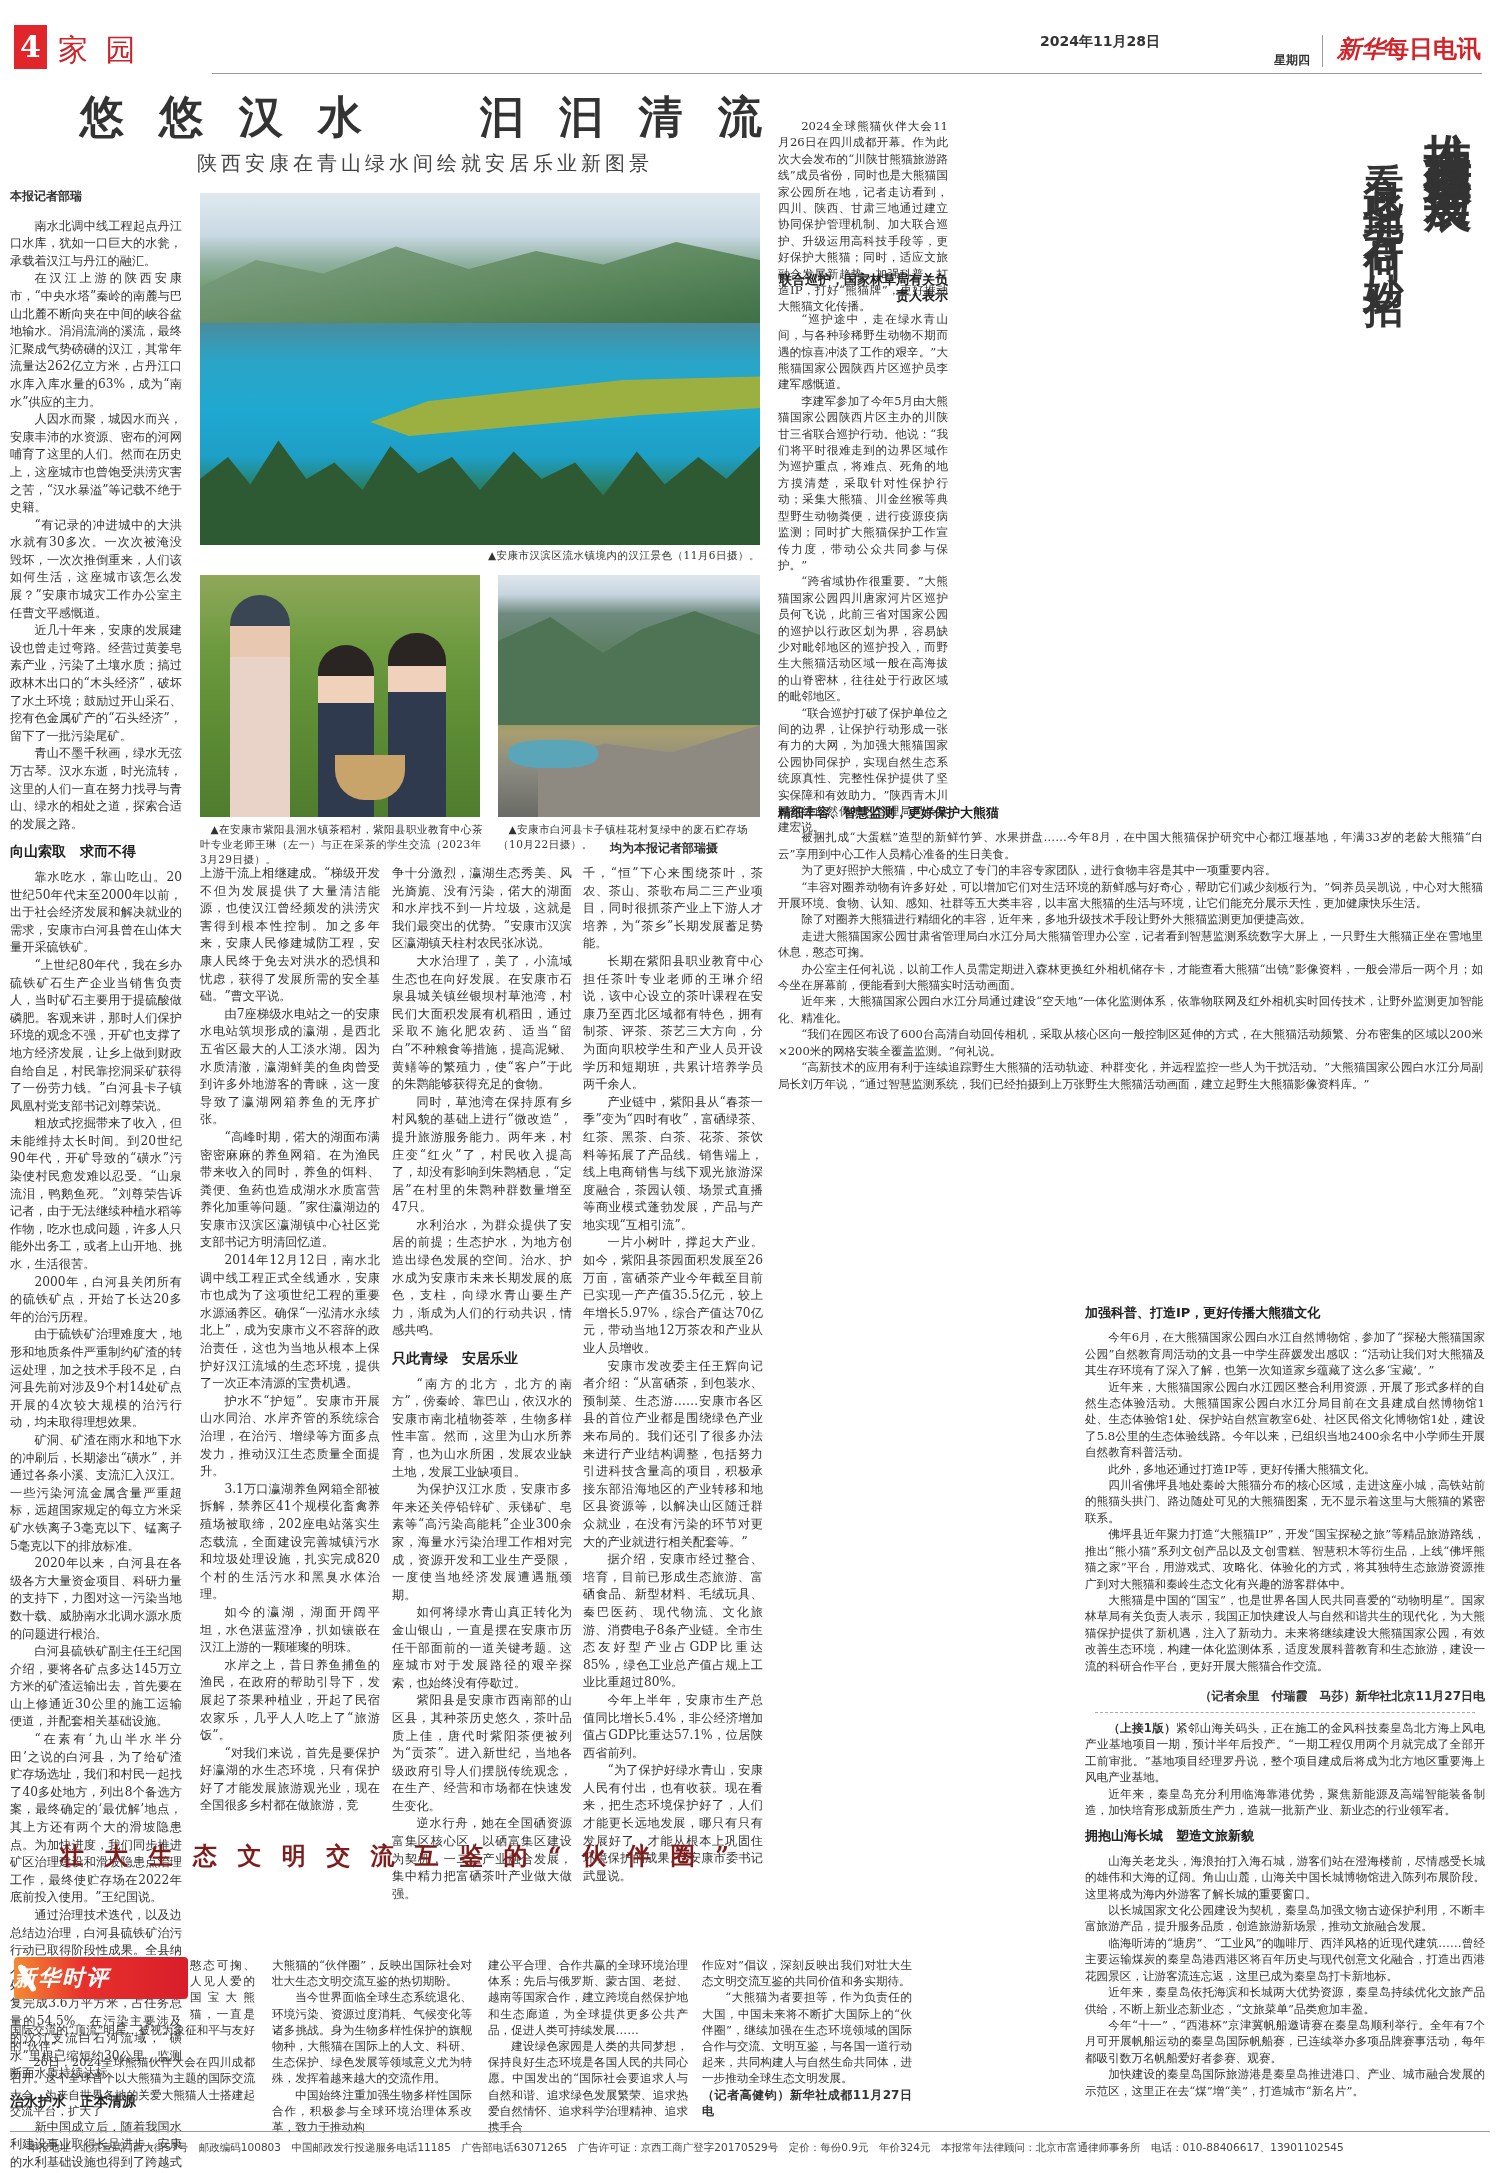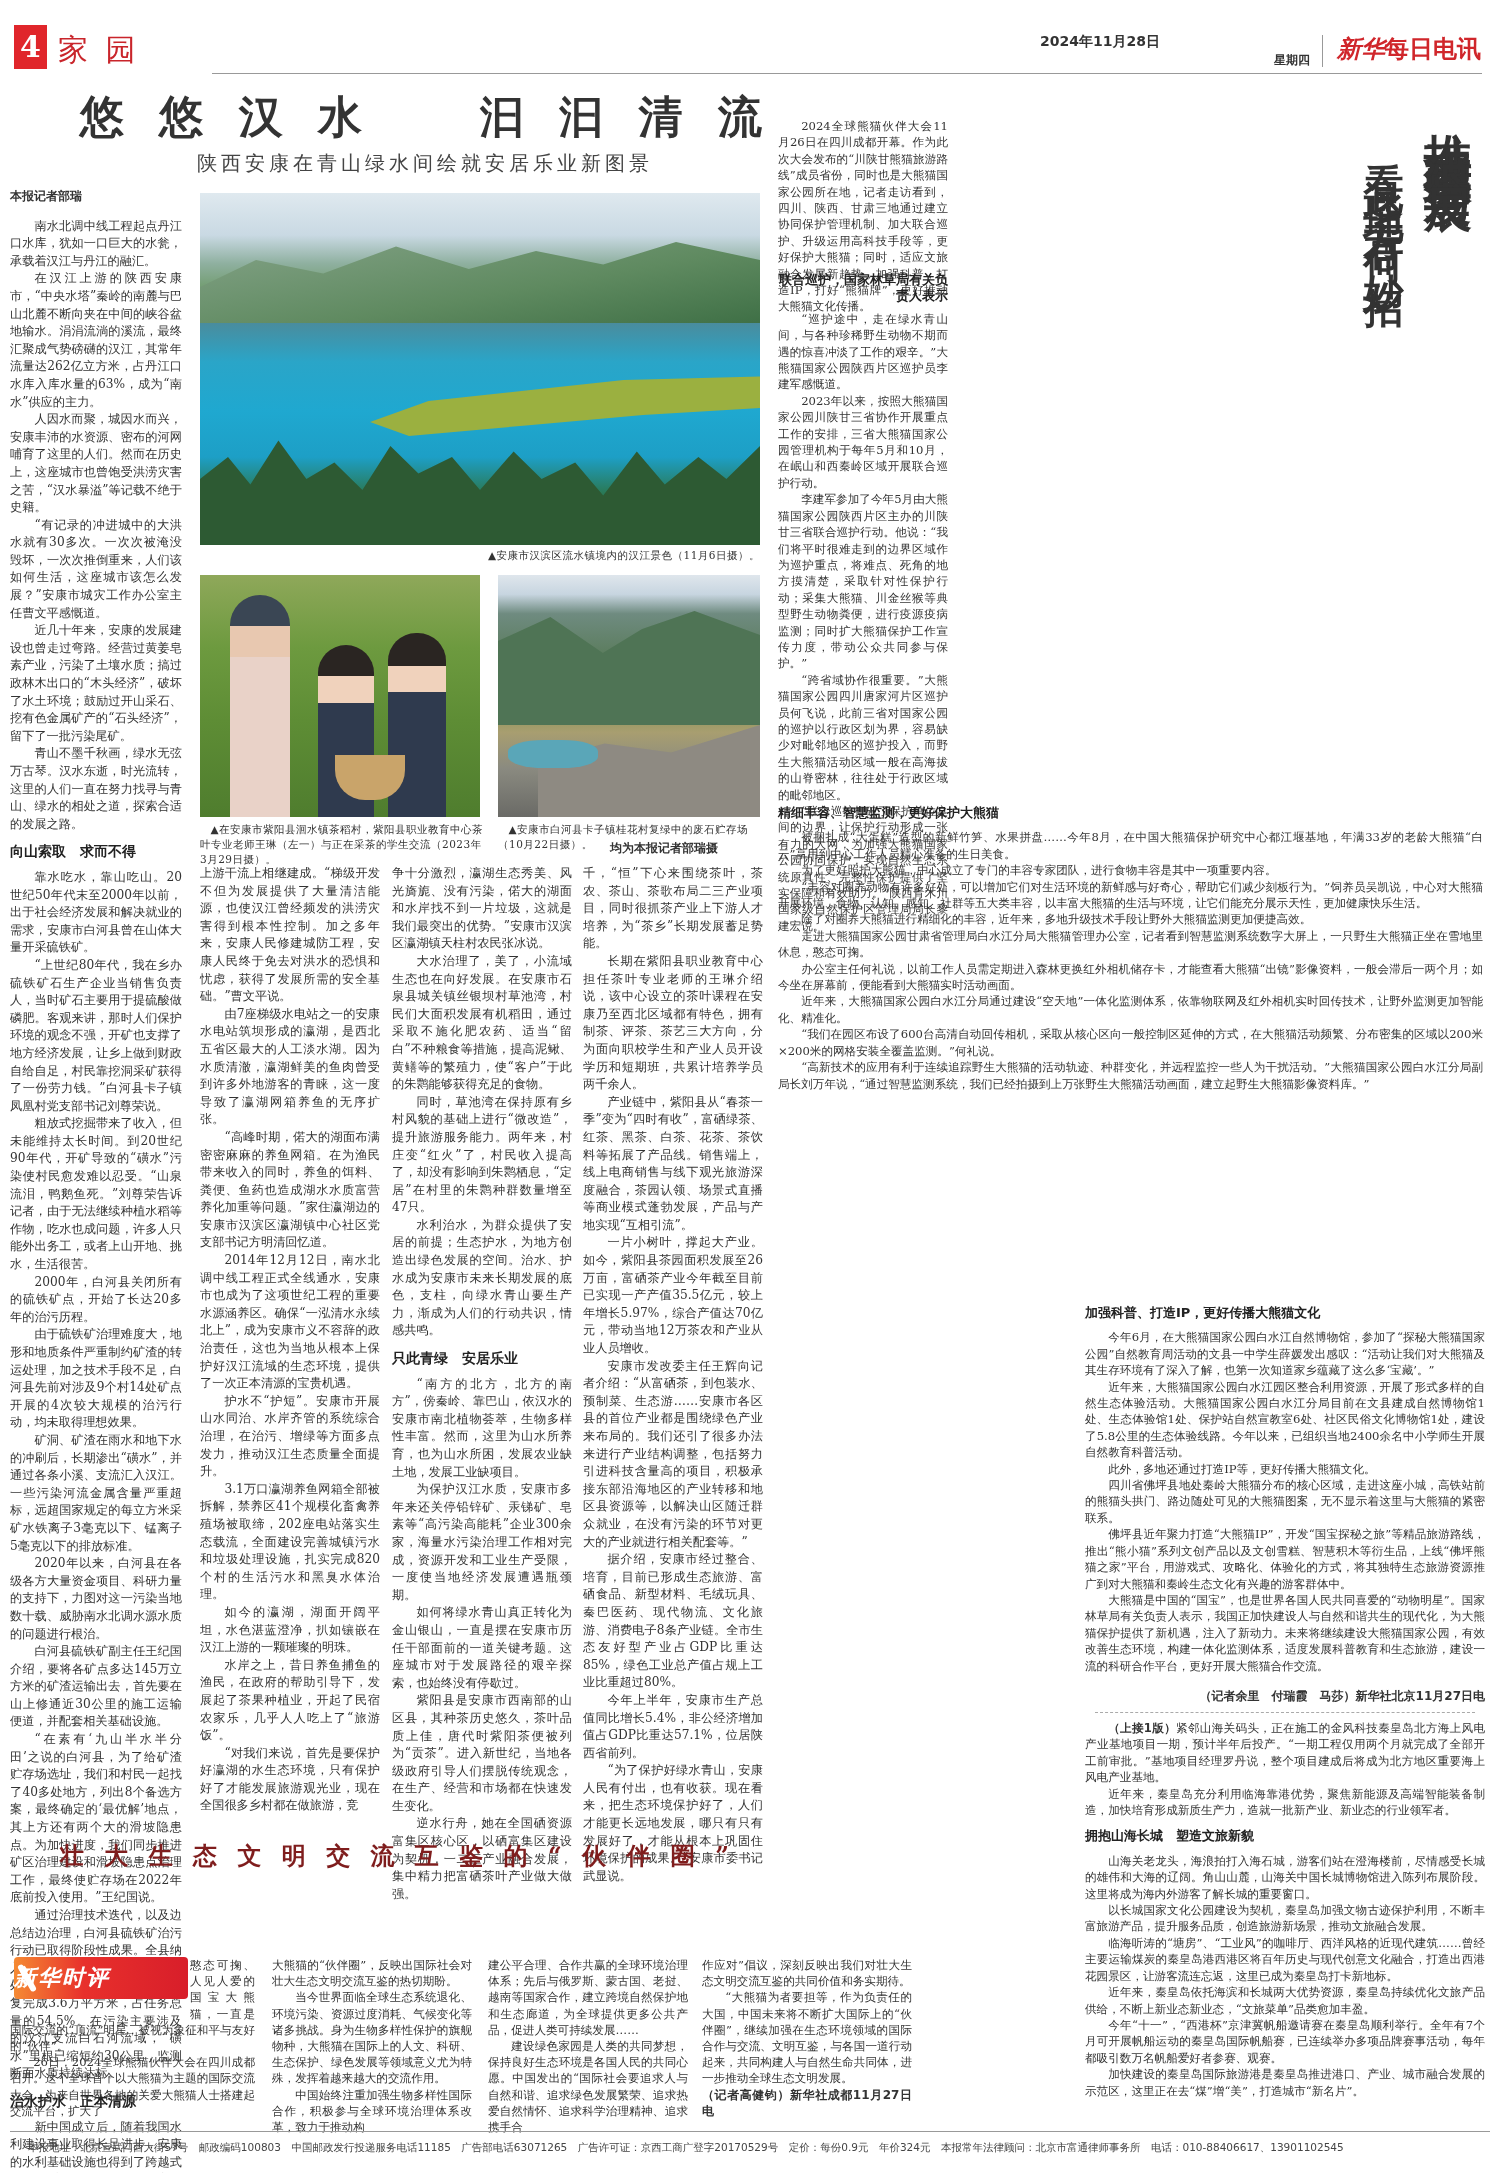--- a/index.html
+++ b/index.html
@@ -115,21 +115,20 @@
 
 <div class="abs" style="left:1425px;top:95px;width:56px;font-size:48px;line-height:64px;font-weight:bold;color:#333;writing-mode:vertical-rl;letter-spacing:6px">推动大熊猫保护与发展</div>
 <div class="abs" style="left:1358px;top:130px;width:56px;font-size:40px;line-height:60px;font-weight:bold;color:#333;writing-mode:vertical-rl;letter-spacing:14px">看这些地方有何『妙招』</div>
 
 <div class="abs p" style="left:778px;top:118px;width:170px;font-size:11.6px;line-height:16.4px">
   <p>2024全球熊猫伙伴大会11月26日在四川成都开幕。作为此次大会发布的“川陕甘熊猫旅游路线”成员省份，同时也是大熊猫国家公园所在地，记者走访看到，四川、陕西、甘肃三地通过建立协同保护管理机制、加大联合巡护、升级运用高科技手段等，更好保护大熊猫；同时，适应文旅融合发展新趋势，加强科普，打造IP，打好“熊猫牌”，更好推动大熊猫文化传播。</p>
 </div>
 <div class="abs p" style="left:778px;top:268px;width:170px;font-size:11.6px;line-height:16.4px">
   <div class="h3" style="text-align:right;margin:4px 0 6px;font-size:13px">联合巡护，国家林草局有关负责人表示</div>
   <p>“巡护途中，走在绿水青山间，与各种珍稀野生动物不期而遇的惊喜冲淡了工作的艰辛。”大熊猫国家公园陕西片区巡护员李建军感慨道。</p>
-  <p>2023年以来，按照大熊猫国家公园川陕甘三省协作开展重点工作的安排，三省大熊猫国家公园管理机构于每年5月和10月，在岷山和西秦岭区域开展联合巡护行动。</p>
   <p>李建军参加了今年5月由大熊猫国家公园陕西片区主办的川陕甘三省联合巡护行动。他说：“我们将平时很难走到的边界区域作为巡护重点，将难点、死角的地方摸清楚，采取针对性保护行动；采集大熊猫、川金丝猴等典型野生动物粪便，进行疫源疫病监测；同时扩大熊猫保护工作宣传力度，带动公众共同参与保护。”</p>
   <p>“跨省域协作很重要。”大熊猫国家公园四川唐家河片区巡护员何飞说，此前三省对国家公园的巡护以行政区划为界，容易缺少对毗邻地区的巡护投入，而野生大熊猫活动区域一般在高海拔的山脊密林，往往处于行政区域的毗邻地区。</p>
   <p>“联合巡护打破了保护单位之间的边界，让保护行动形成一张有力的大网，为加强大熊猫国家公园协同保护，实现自然生态系统原真性、完整性保护提供了坚实保障和有效助力。”陕西青木川国家级自然保护区管理局局长黎建宏说。</p>
 </div>
 
 <div class="abs p" style="left:778px;top:795px;width:705px;font-size:11.6px;line-height:16.4px">
   <div class="h3" style="font-size:13px">精细丰容、智慧监测，更好保护大熊猫</div>
   <p>被捆扎成“大蛋糕”造型的新鲜竹笋、水果拼盘……今年8月，在中国大熊猫保护研究中心都江堰基地，年满33岁的老龄大熊猫“白云”享用到中心工作人员精心准备的生日美食。</p>
   <p>为了更好照护大熊猫，中心成立了专门的丰容专家团队，进行食物丰容是其中一项重要内容。</p>
   <p>“丰容对圈养动物有许多好处，可以增加它们对生活环境的新鲜感与好奇心，帮助它们减少刻板行为。”饲养员吴凯说，中心对大熊猫开展环境、食物、认知、感知、社群等五大类丰容，以丰富大熊猫的生活与环境，让它们能充分展示天性，更加健康快乐生活。</p>

